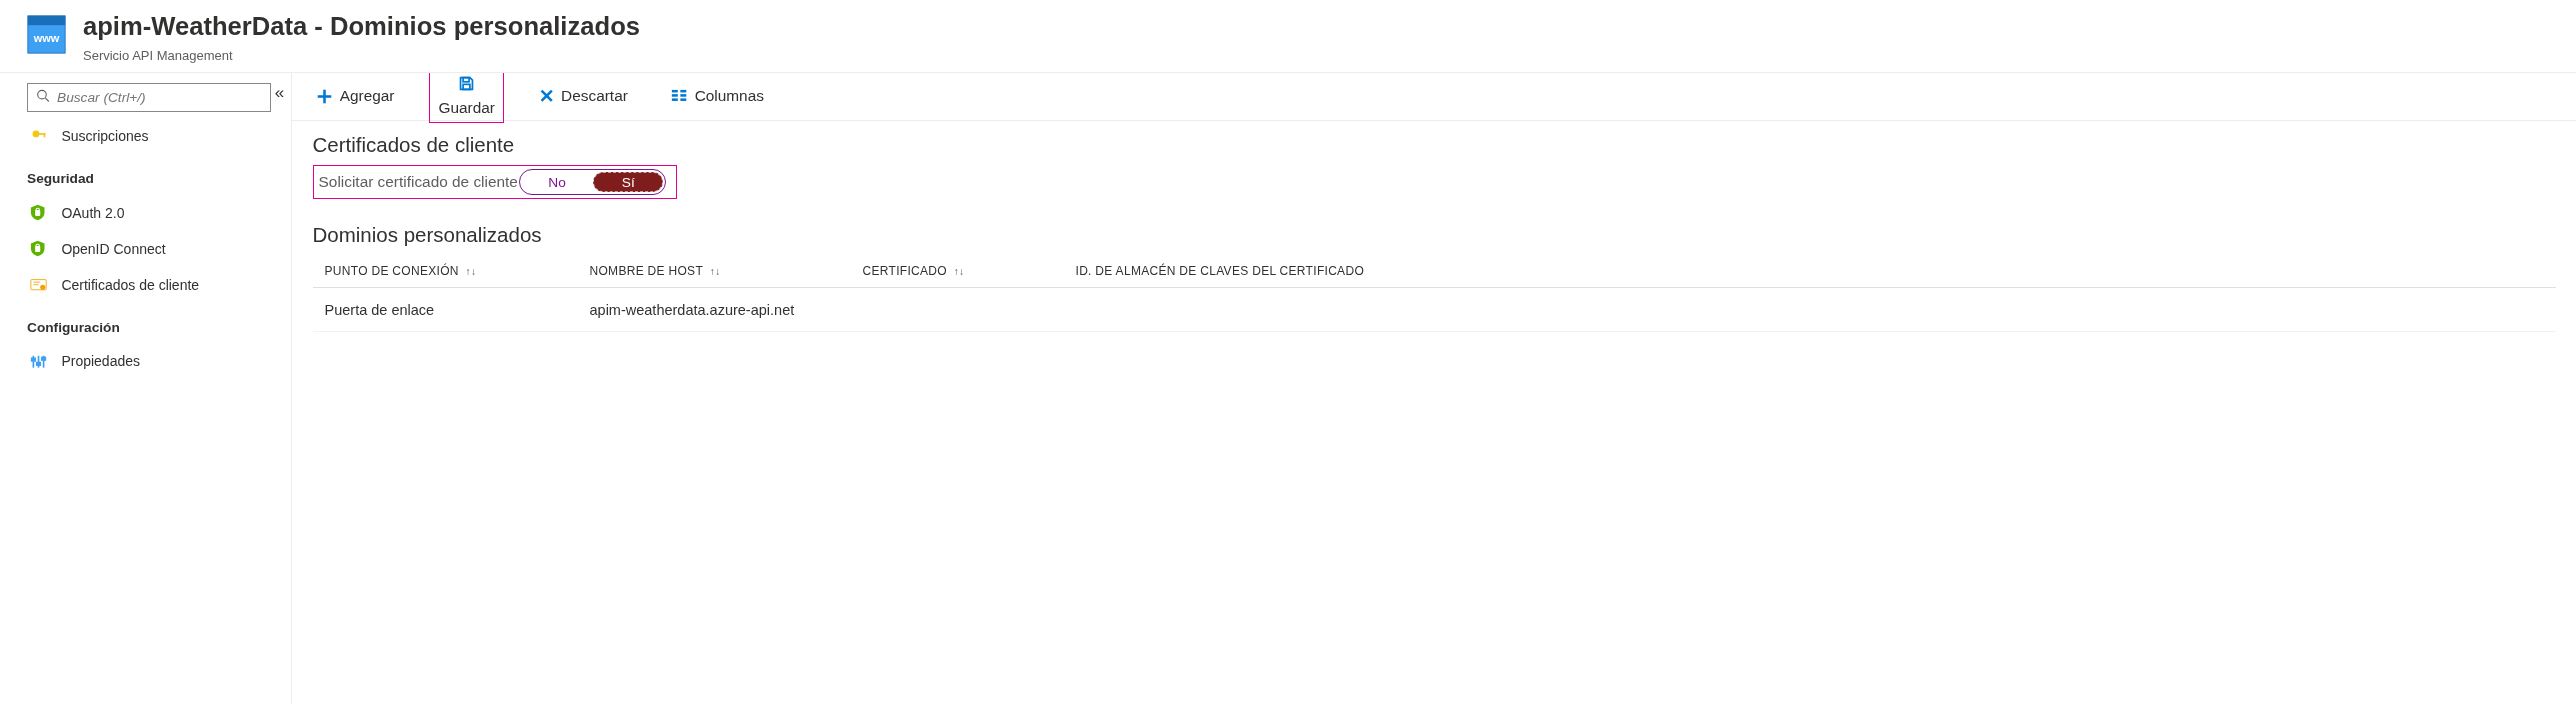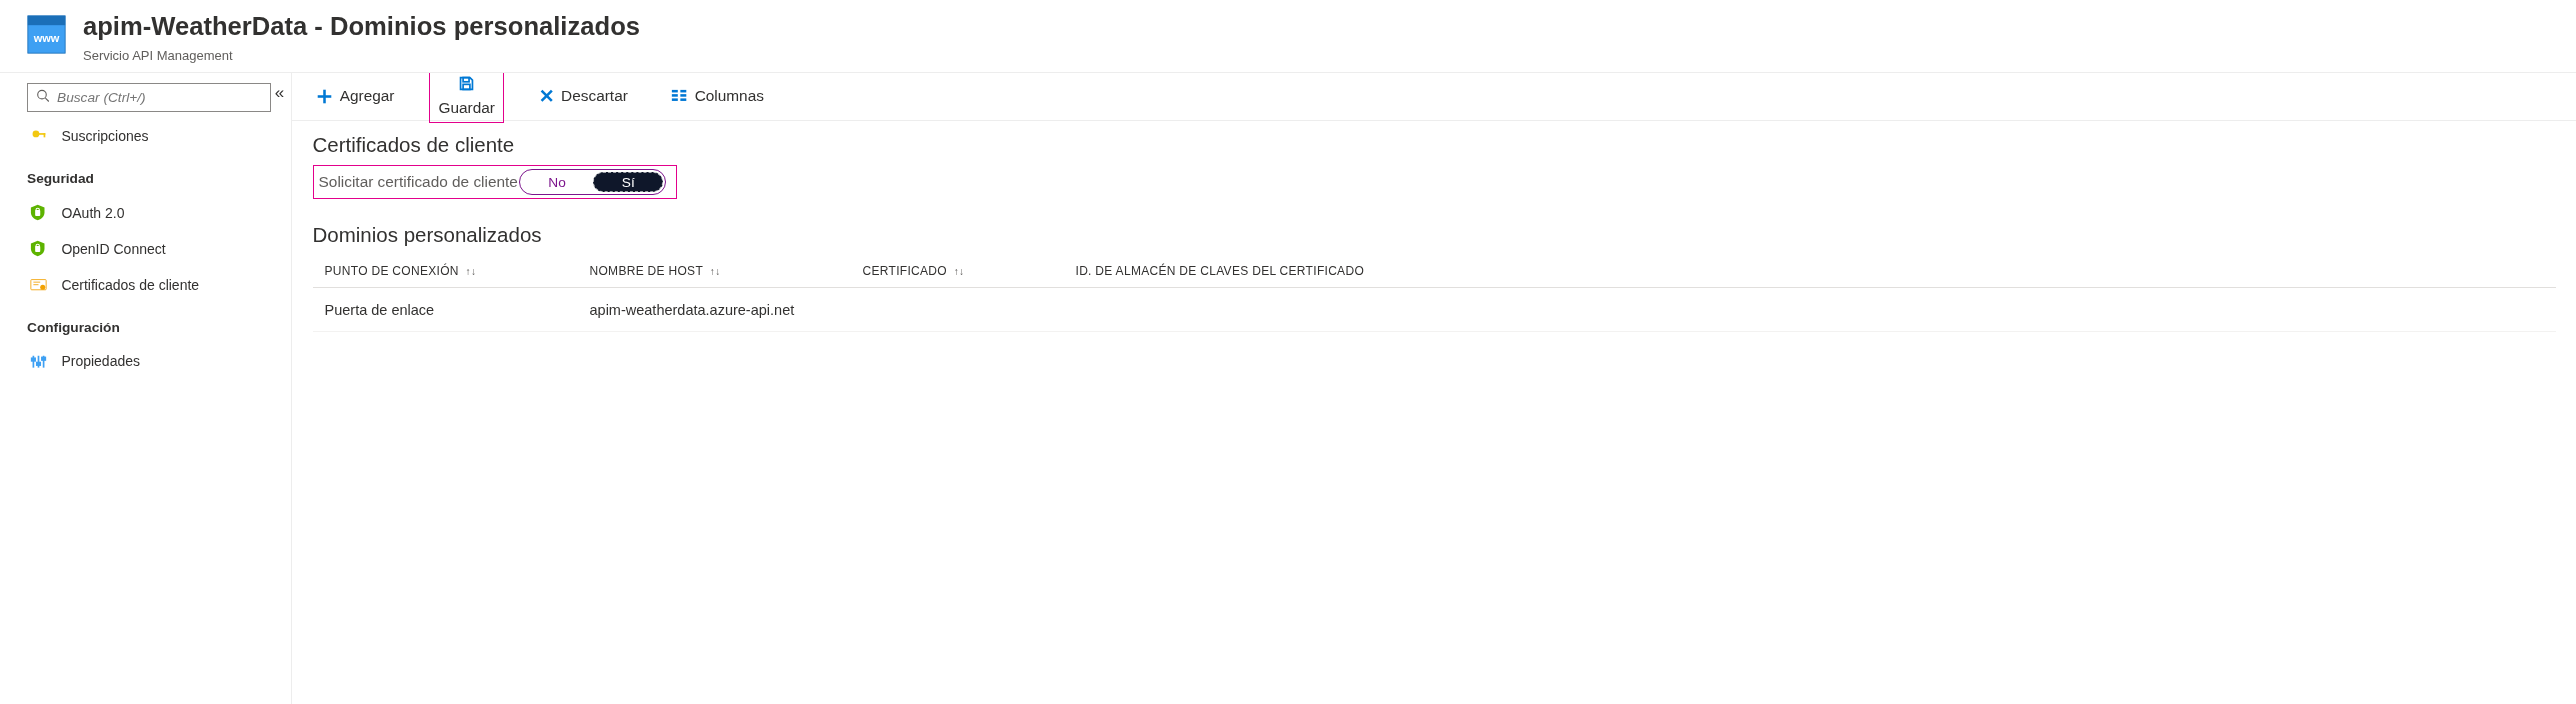--- a/index.html
+++ b/index.html
@@ -34,21 +34,21 @@
   .tb-btn { display: inline-flex; align-items: center; gap: 6.8px; font-size: 15.4px; color: #323130; cursor: pointer; padding: 5.1px 8.5px; }
   .tb-btn .ico { color: #0078d4; display: inline-flex; }
   .tb-save { border: 1.7px solid #e3008c; flex-direction: column; }
 
   .content { padding: 12px 20.5px; }
   .sect-title { font-size: 20.5px; color: #323130; margin-bottom: 8.5px; }
   .switch-row { display: flex; align-items: center; gap: 1px; border: 1.7px solid #e3008c; padding: 3.4px 10.2px 3.4px 5.1px; width: fit-content; }
   .switch-label { font-size: 15.4px; color: #605e5c; }
   .switch { display: inline-flex; align-items: center; width: 147px; height: 25.6px; border: 0.9px solid #7c158c; border-radius: 15.4px; position: relative; cursor: pointer; padding: 1.7px; }
   .switch .opt { flex: 1; text-align: center; font-size: 13.7px; color: #7c158c; }
-  .switch .knob-on { position: absolute; right: 1.7px; top: 1.7px; bottom: 1.7px; width: 70px; border-radius: 12px; background: #0f172a; color: #fff; display: flex; align-items: center; justify-content: center; border: 0.9px dashed rgba(255,255,255,.6); font-size: 13.7px; }
+  .switch .knob-on { position: absolute; right: 1.7px; top: 1.7px; bottom: 1.7px; width: 70px; border-radius: 12px; background: #7f1d1d; color: #fff; display: flex; align-items: center; justify-content: center; border: 0.9px dashed rgba(255,255,255,.6); font-size: 13.7px; }
 
   .sect-title2 { font-size: 20.5px; color: #323130; margin-top: 24px; margin-bottom: 8.5px; }
 
   .tbl-head { display: flex; align-items: center; border-bottom: 0.9px solid #e1dfdd; padding: 8.5px 12px; }
   .th { font-size: 12px; font-weight: 400; color: #323130; letter-spacing: 0.3px; cursor: pointer; display: flex; align-items: center; gap: 6.8px; }
   .th .sort { color: #605e5c; font-size: 10.2px; }
   .col1 { flex: 0 0 265px; }
   .col2 { flex: 0 0 273px; }
   .col3 { flex: 0 0 213px; }
   .col4 { flex: 1; }

